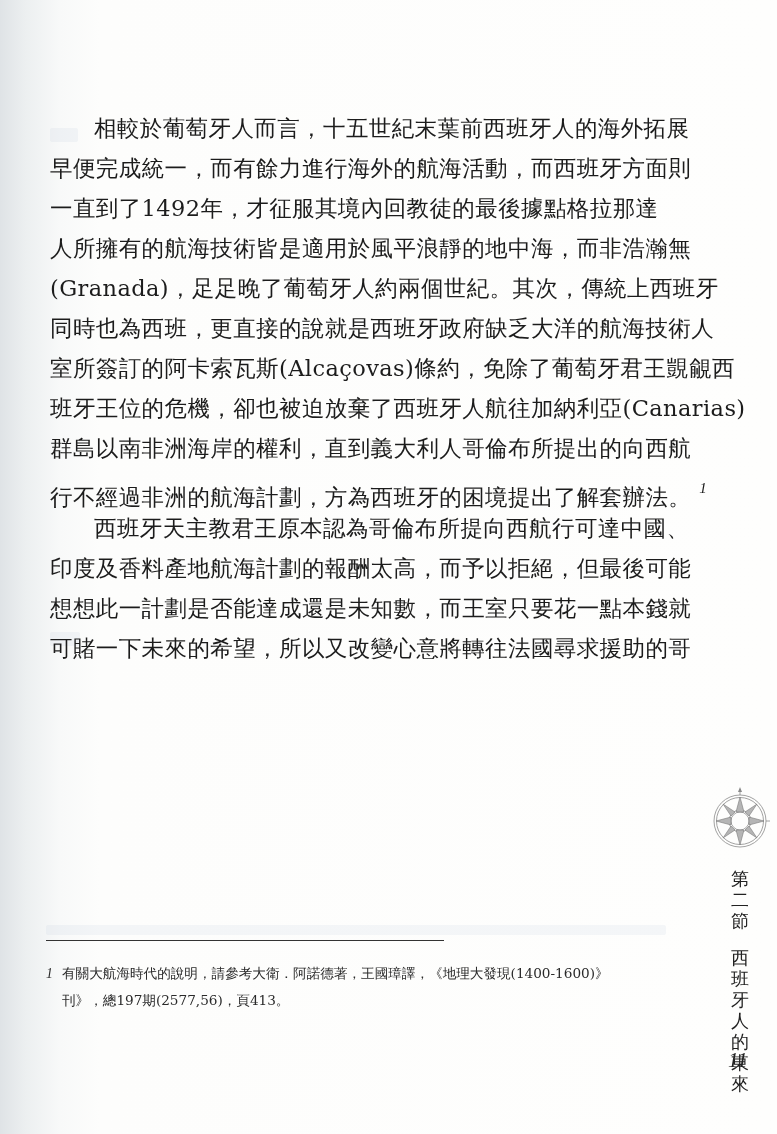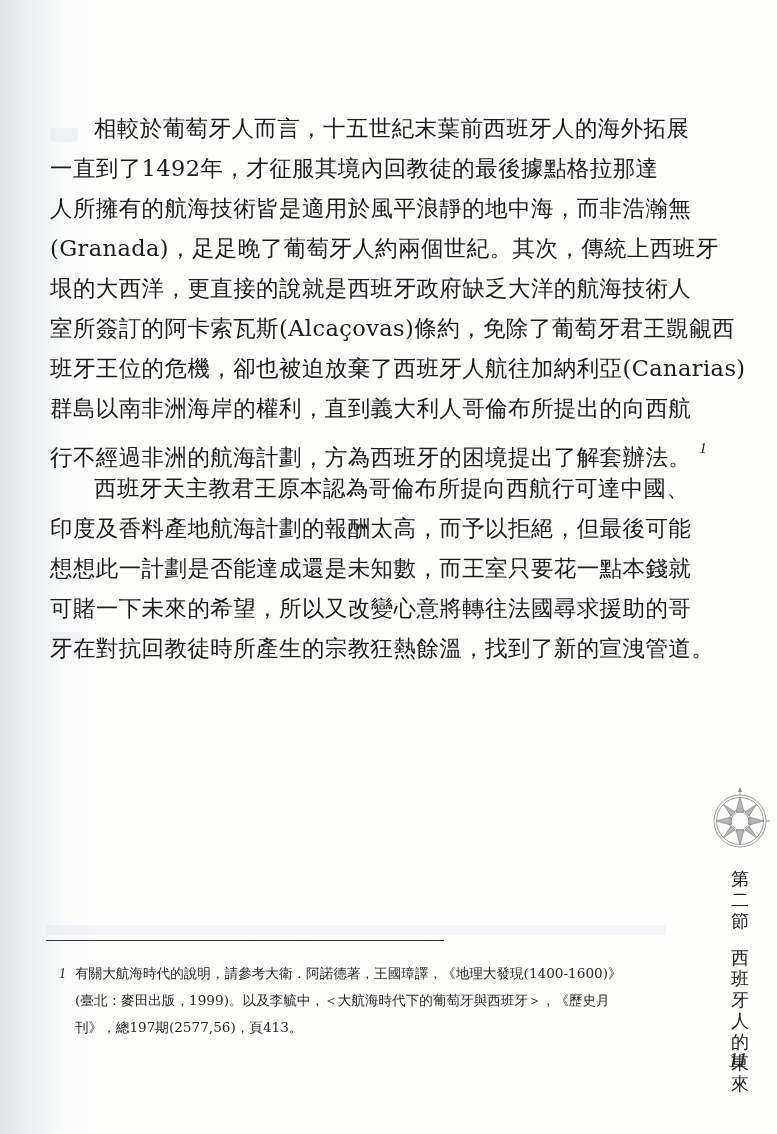--- a/index.html
+++ b/index.html
@@ -23,21 +23,21 @@
     font-size: 15px; vertical-align: 12px; margin-left: 8px;
   }
   .footnote-rule {
     position: absolute; left: 46px; top: 940px; width: 398px; height: 1px;
     background: #333;
   }
   .footnotes {
     position: absolute; left: 46px; top: 960px; width: 620px;
     font-size: 13.6px; line-height: 27px; color: #2a2a2a;
   }
-  .fn-line { white-space: nowrap; margin-left: 13px; }
+  .fn-line { white-space: nowrap; }
   .fn-line.cont { padding-left: 16px; }
   .fn-num {
     font-family: "Liberation Serif", serif; font-style: italic;
     display: inline-block; width: 16px;
   }
   .compass {
     position: absolute; left: 707px; top: 785px; width: 66px; height: 66px;
   }
   .running-head {
     position: absolute; left: 728px; top: 868px; width: 24px;
@@ -59,46 +59,45 @@
 <div class="page">
 
   <div class="bleed" style="left:50px;top:128px;width:28px;height:14px;"></div>
   <div class="bleed" style="left:50px;top:632px;width:30px;height:14px;"></div>
   <div class="bleed" style="left:46px;top:925px;width:620px;height:10px;"></div>
 
   <div class="body-text">
 
     <div>
       <div class="line indent">相較於葡萄牙人而言，十五世紀末葉前西班牙人的海外拓展</div>
+      <div class="line">早便完成統一，而有餘力進行海外的航海活動，而西班牙方面則</div>
       <div class="line">一直到了1492年，才征服其境內回教徒的最後據點格拉那達</div>
       <div class="line">人所擁有的航海技術皆是適用於風平浪靜的地中海，而非浩瀚無</div>
       <div class="line">(Granada)，足足晚了葡萄牙人約兩個世紀。其次，傳統上西班牙</div>
-      <div class="line">垠的大西洋，更直接的說就是西班牙政府缺乏大洋的航海技術人</div>
+      <div class="line">同時也為西班，更直接的說就是西班牙政府缺乏大洋的航海技術人</div>
       <div class="line">室所簽訂的阿卡索瓦斯(Alcaçovas)條約，免除了葡萄牙君王覬覦西</div>
       <div class="line">班牙王位的危機，卻也被迫放棄了西班牙人航往加納利亞(Canarias)</div>
       <div class="line">群島以南非洲海岸的權利，直到義大利人哥倫布所提出的向西航</div>
       <div class="line"><span>行不經過非洲的航海計劃，方為西班牙的困境提出了解套辦法。</span><span class="sup">1</span></div>
     </div>
 
     <div>
       <div class="line indent">西班牙天主教君王原本認為哥倫布所提向西航行可達中國、</div>
       <div class="line">印度及香料產地航海計劃的報酬太高，而予以拒絕，但最後可能</div>
       <div class="line">想想此一計劃是否能達成還是未知數，而王室只要花一點本錢就</div>
       <div class="line">可賭一下未來的希望，所以又改變心意將轉往法國尋求援助的哥</div>
-      <div class="line">牙在對抗回教徒時所產生的宗教狂熱餘溫，找到了新的宣洩管道。</div>
     </div>
   </div>
 
   <div class="footnote-rule"></div>
 
   <div class="footnotes">
     <div class="fn-line">
       <span class="fn-num">1</span><span>有關大航海時代的說明，請參考大衛．阿諾德著，王國璋譯，《地理大發現(1400-1600)》</span>
     </div>
-    <div class="fn-line cont">(臺北：麥田出版，1999)。以及李毓中，＜大航海時代下的葡萄牙與西班牙＞，《歷史月</div>
     <div class="fn-line cont">刊》，總197期(2577,56)，頁413。</div>
   </div>
 
   <div class="compass">
     <svg width="66" height="66" viewBox="0 0 66 66">
       <g fill="none" stroke="#8a8a8a" stroke-width="0.8">
         <circle cx="33" cy="36" r="26"></circle>
         <circle cx="33" cy="36" r="23.5"></circle>
         <circle cx="33" cy="36" r="11"></circle>
         <circle cx="33" cy="36" r="9"></circle>

